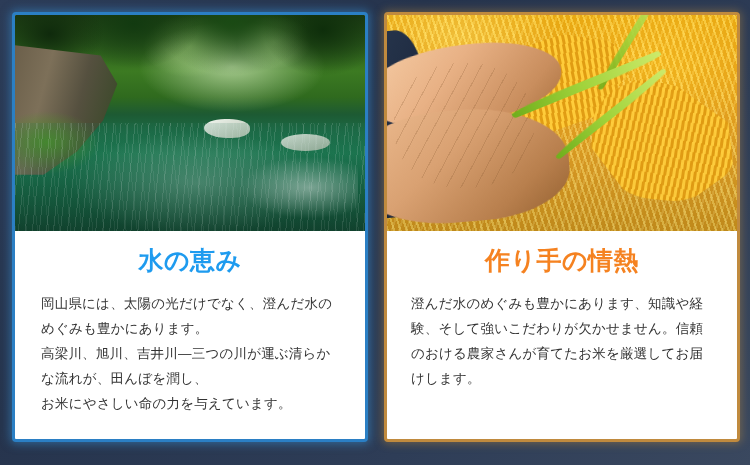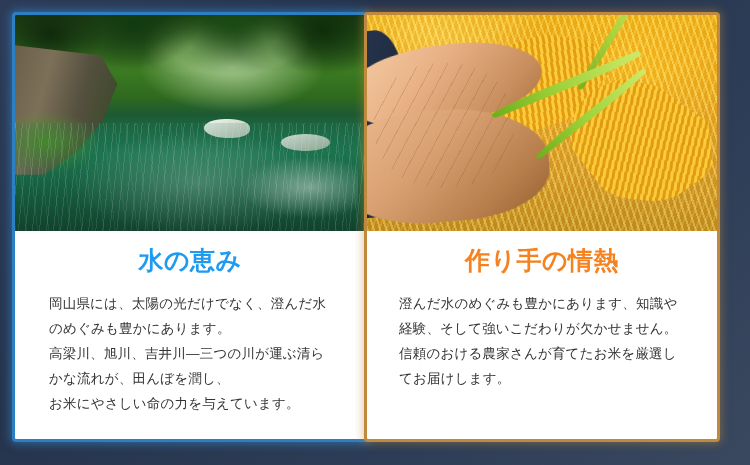--- a/index.html
+++ b/index.html
@@ -22,21 +22,21 @@
     top: 12px;
     width: 356px;
     height: 430px;
     border-radius: 4px;
     box-sizing: border-box;
     overflow: hidden;
     background: #ffffff;
   }
   .card.left  { left: 12px;  border: 3px solid #2b7fc4;
                 box-shadow: 0 0 10px 2px rgba(54,140,205,.55); }
-  .card.right { left: 364px; border: 3px solid #c08a3e;
+  .card.right { left: 384px; border: 3px solid #c08a3e;
                 box-shadow: 0 0 9px 2px rgba(190,140,60,.40); }
 
   
   .photo {
     position: relative;
     height: 216px;
     width: 100%;
     overflow: hidden;
   }
 
@@ -188,21 +188,21 @@
     margin: 0 0 16px 0;
     line-height: 1.1;
   }
   .card.left  .card-title { color: #1e9bef; }
   .card.right .card-title { color: #f58220; }
 
   .card-text {
     color: #333333;
     font-size: 13.5px;
     line-height: 25px;
-    margin: 12px;
+    margin: 4px;
     white-space: pre-line;
     text-align: left;
     letter-spacing: .2px;
   }
   .card.left  .card-text { padding-left: 2px; }
   .card.right .card-text { padding-left: 0; }
 </style>
 </head>
 <body>
 

